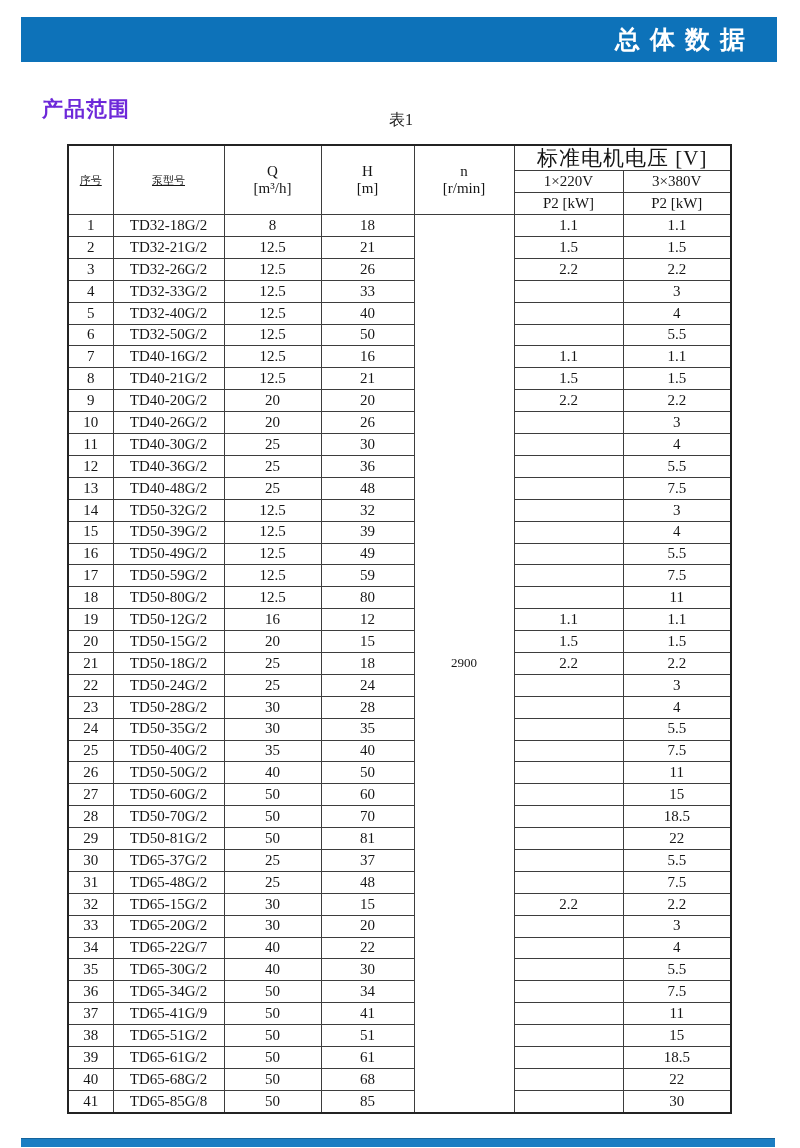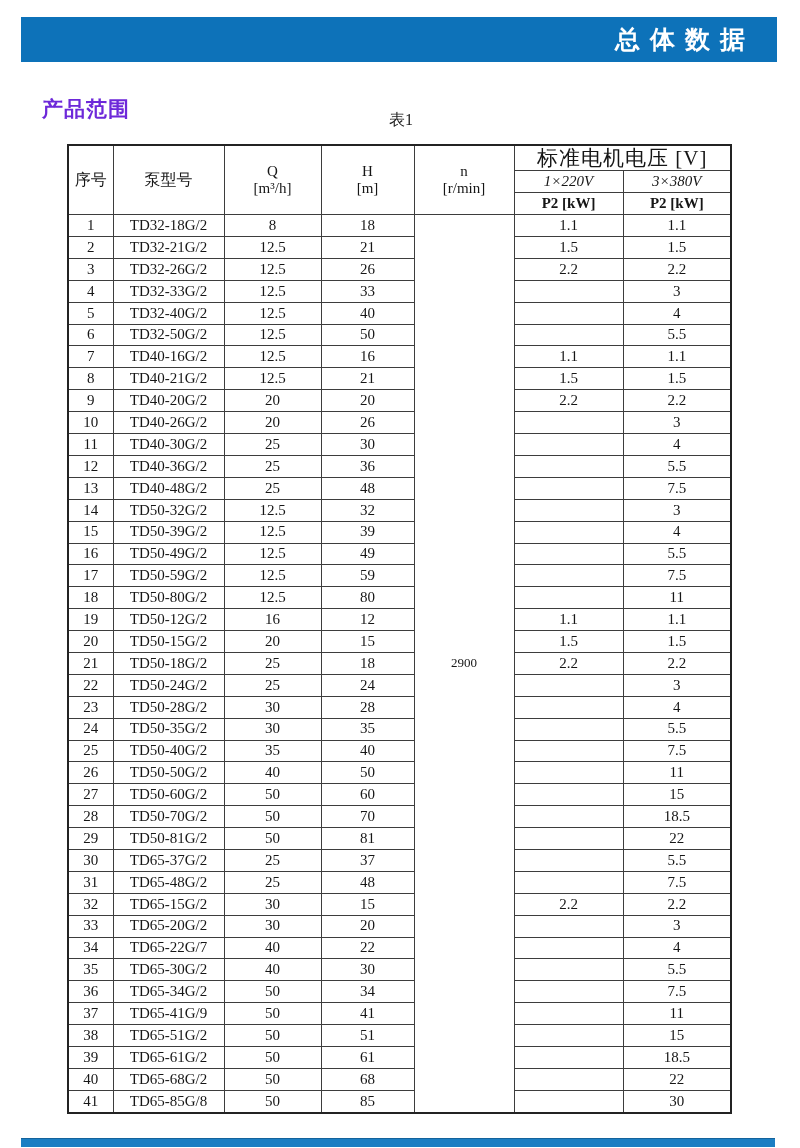--- a/index.html
+++ b/index.html
@@ -49,25 +49,25 @@
     border:1px solid #3d3d3d;
     text-align:center; vertical-align:middle;
     padding:0;
     font-family:"Liberation Serif","DejaVu Serif",serif;
     font-weight:normal;
     font-size:15px; color:#161616;
     line-height:1.15;
     overflow:hidden; white-space:nowrap;
   }
   .product-table thead tr.h1 th { height:20px; }
-  .product-table thead tr.h2 th { height:21px;font-style:italic; }
-  .product-table thead tr.h3 th { height:21px;font-weight:bold; }
+  .product-table thead tr.h2 th { height:21px; }
+  .product-table thead tr.h3 th { height:21px; }
   .product-table thead th.vg { font-size:21px; letter-spacing:1px; }
   .product-table thead th .l1, .product-table thead th .l2 { display:block; }
-  .product-table thead th.cn { font-size:16px; }
+  .product-table thead th.cn { font-size:11px;text-decoration:underline; }
   .product-table tbody td { height:20.9px; }
   .product-table td.speed-cell { font-size:13px;margin-top:36px; }
   
   .bottom-bar {
     position:absolute; left:21px; top:1138px;
     width:754px; height:8px;
     background:#1b7ec3;
     border-top:1px solid #14639c;
   }
 </style>

